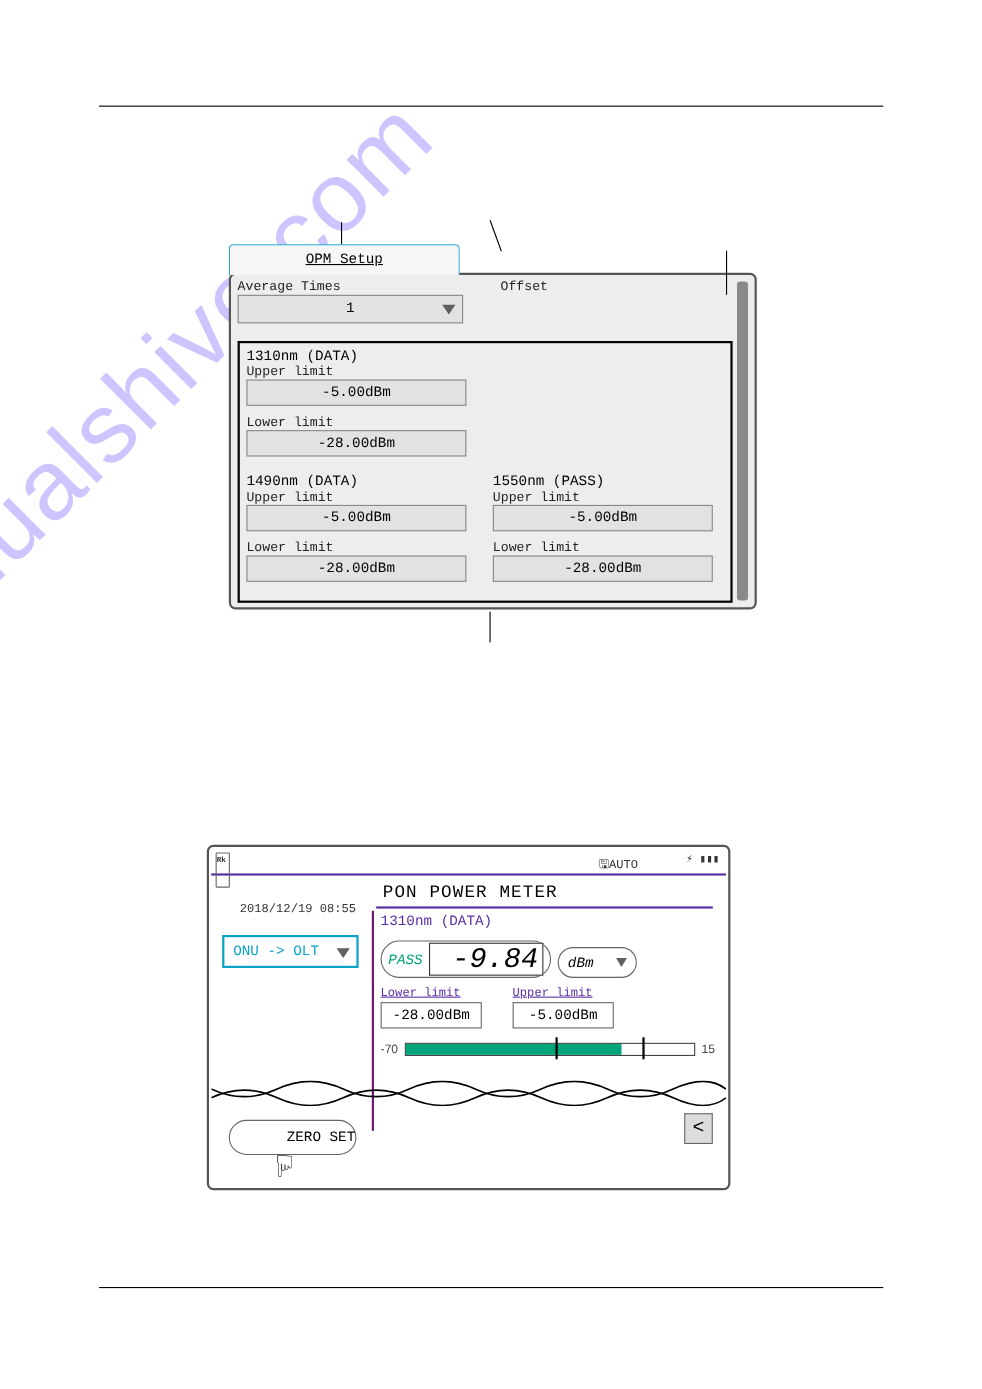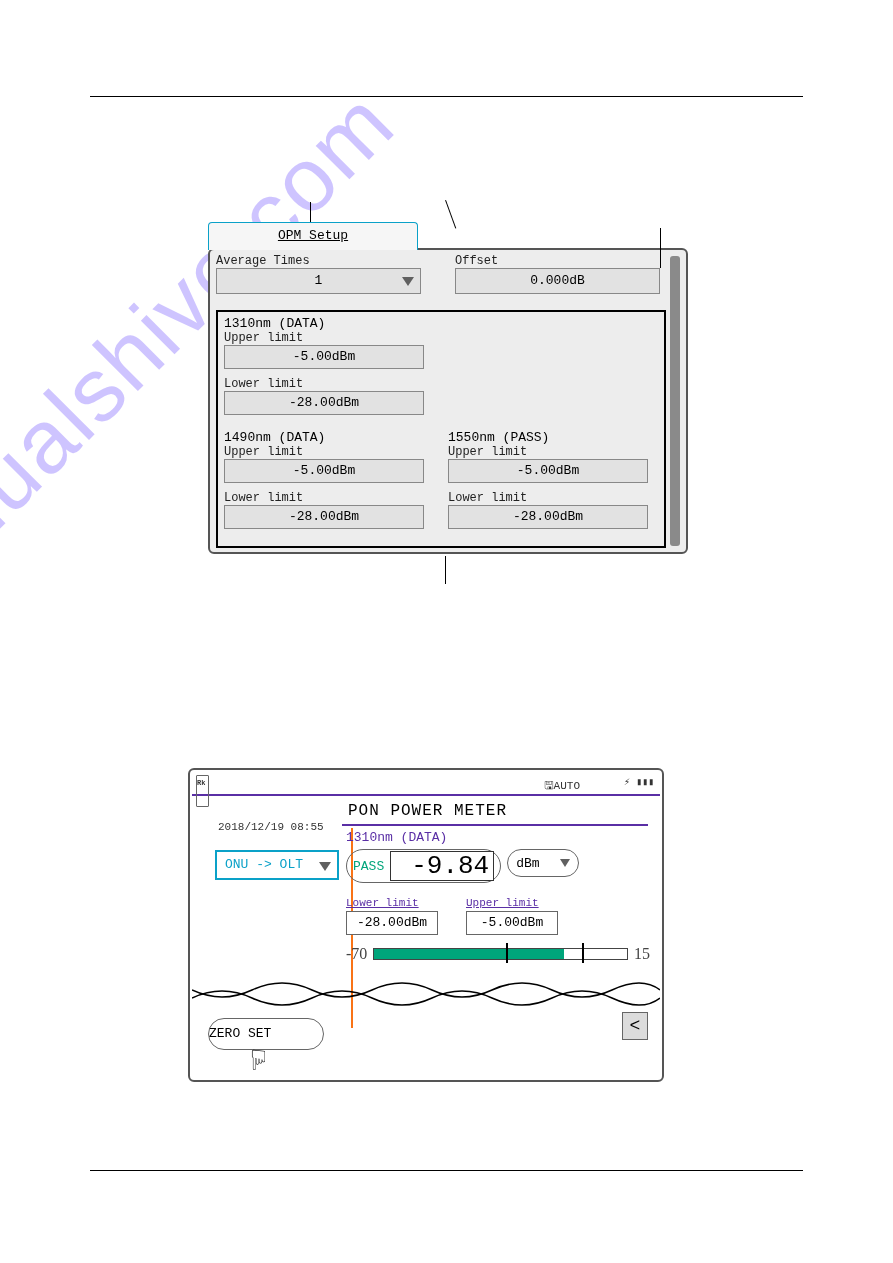--- a/index.html
+++ b/index.html
@@ -164,23 +164,23 @@
     font-size: 16px;
     letter-spacing: 1px;
   }
   .pon-title-rule {
     position: absolute;
     left: 150px; right: 12px; top: 52px;
     border-top: 2px solid #5a2fa5;
   }
   .pon-left {
     position: absolute;
-    left: 13px; top: 56px;
+    left: 0; top: 56px;
     width: 148px; height: 200px;
-    border-right: 2px solid #f97316;
+    border-right: 2px solid #701a75;
   }
   .measdir {
     position: absolute;
     left: 10px; top: 22px;
     width: 124px;
     height: 30px;
     border: 2px solid #0aa1c8;
     background: #fff;
     font-family: "Courier New", monospace;
     font-size: 13px;
@@ -202,22 +202,23 @@
   .pon-wave {
     font-family: "Courier New", monospace;
     font-size: 13px;
     color: #5a2fa5;
     margin-bottom: 4px;
   }
   .reading-row {
     position: relative;
     height: 40px;
     display: flex;
-    align-items: flex-start;
+    align-items: flex-end;
     gap: 6px;
+    font-style: italic;
   }
   .pf-pill {
     border:1px solid #666;
     height: 34px;
     display: flex;
     align-items: center;
     border-radius: 17px;
     padding: 0 6px;
   }
   .pf-label {
@@ -271,21 +272,21 @@
     margin-top:2px;
   }
   .bar-row {
     position: relative;
     margin-top: 10px;
     height: 18px;
     display:flex; align-items:center;
     gap:6px;
   }
   .bar-row .end {
-    font-family:Liberation Serif, serif; font-size:16px; color:#444;
+    font-family:Liberation Sans, sans-serif; font-size:11px; color:#444;
   }
   .bar-track {
     position: relative;
     flex: 1;
     height: 12px;
     border: 1px solid #444;
     background:#fff;
   }
   .bar-fill {
     position:absolute; left:0; top:0; bottom:0;
@@ -298,21 +299,21 @@
   .bar-mark1 { left:52%; }
   .bar-mark2 { left:82%; }
   .zero-pill {
     position:absolute;
     left: 16px; top: 246px;
     width: 116px; height: 32px;
     border:1px solid #666;
     border-radius:16px;
     font-family:"Courier New",monospace;
     font-size:13px;
-    text-align:left;
+    text-align:right;
     line-height:30px;
     background:#fff;
   }
   .hand-cursor {
     position:absolute;
     left: 58px; top: 272px;
     font-size: 28px;
     transform: scaleX(-1);
   }
   .chev-back {
@@ -378,21 +379,20 @@
       <div style="display:flex; gap:10px;">
         <div style="flex:1;">
           <div class="field-label">Average Times</div>
           <div class="dd-box">
             <span>1</span>
             <span class="tri"></span>
           </div>
         </div>
         <div style="flex:1;padding-left:24px;">
           <div class="field-label">Offset</div>
-          <div class="text-box">0.000dB</div>
         </div>
       </div>
     </div>
 
     <div class="scrollbar"></div>
 
     <div class="thresh-frame">
 
       <div class="wave-section" style="left:6px; top:4px; width:214px;">
         <div class="wave-label">1310nm (DATA)</div>

